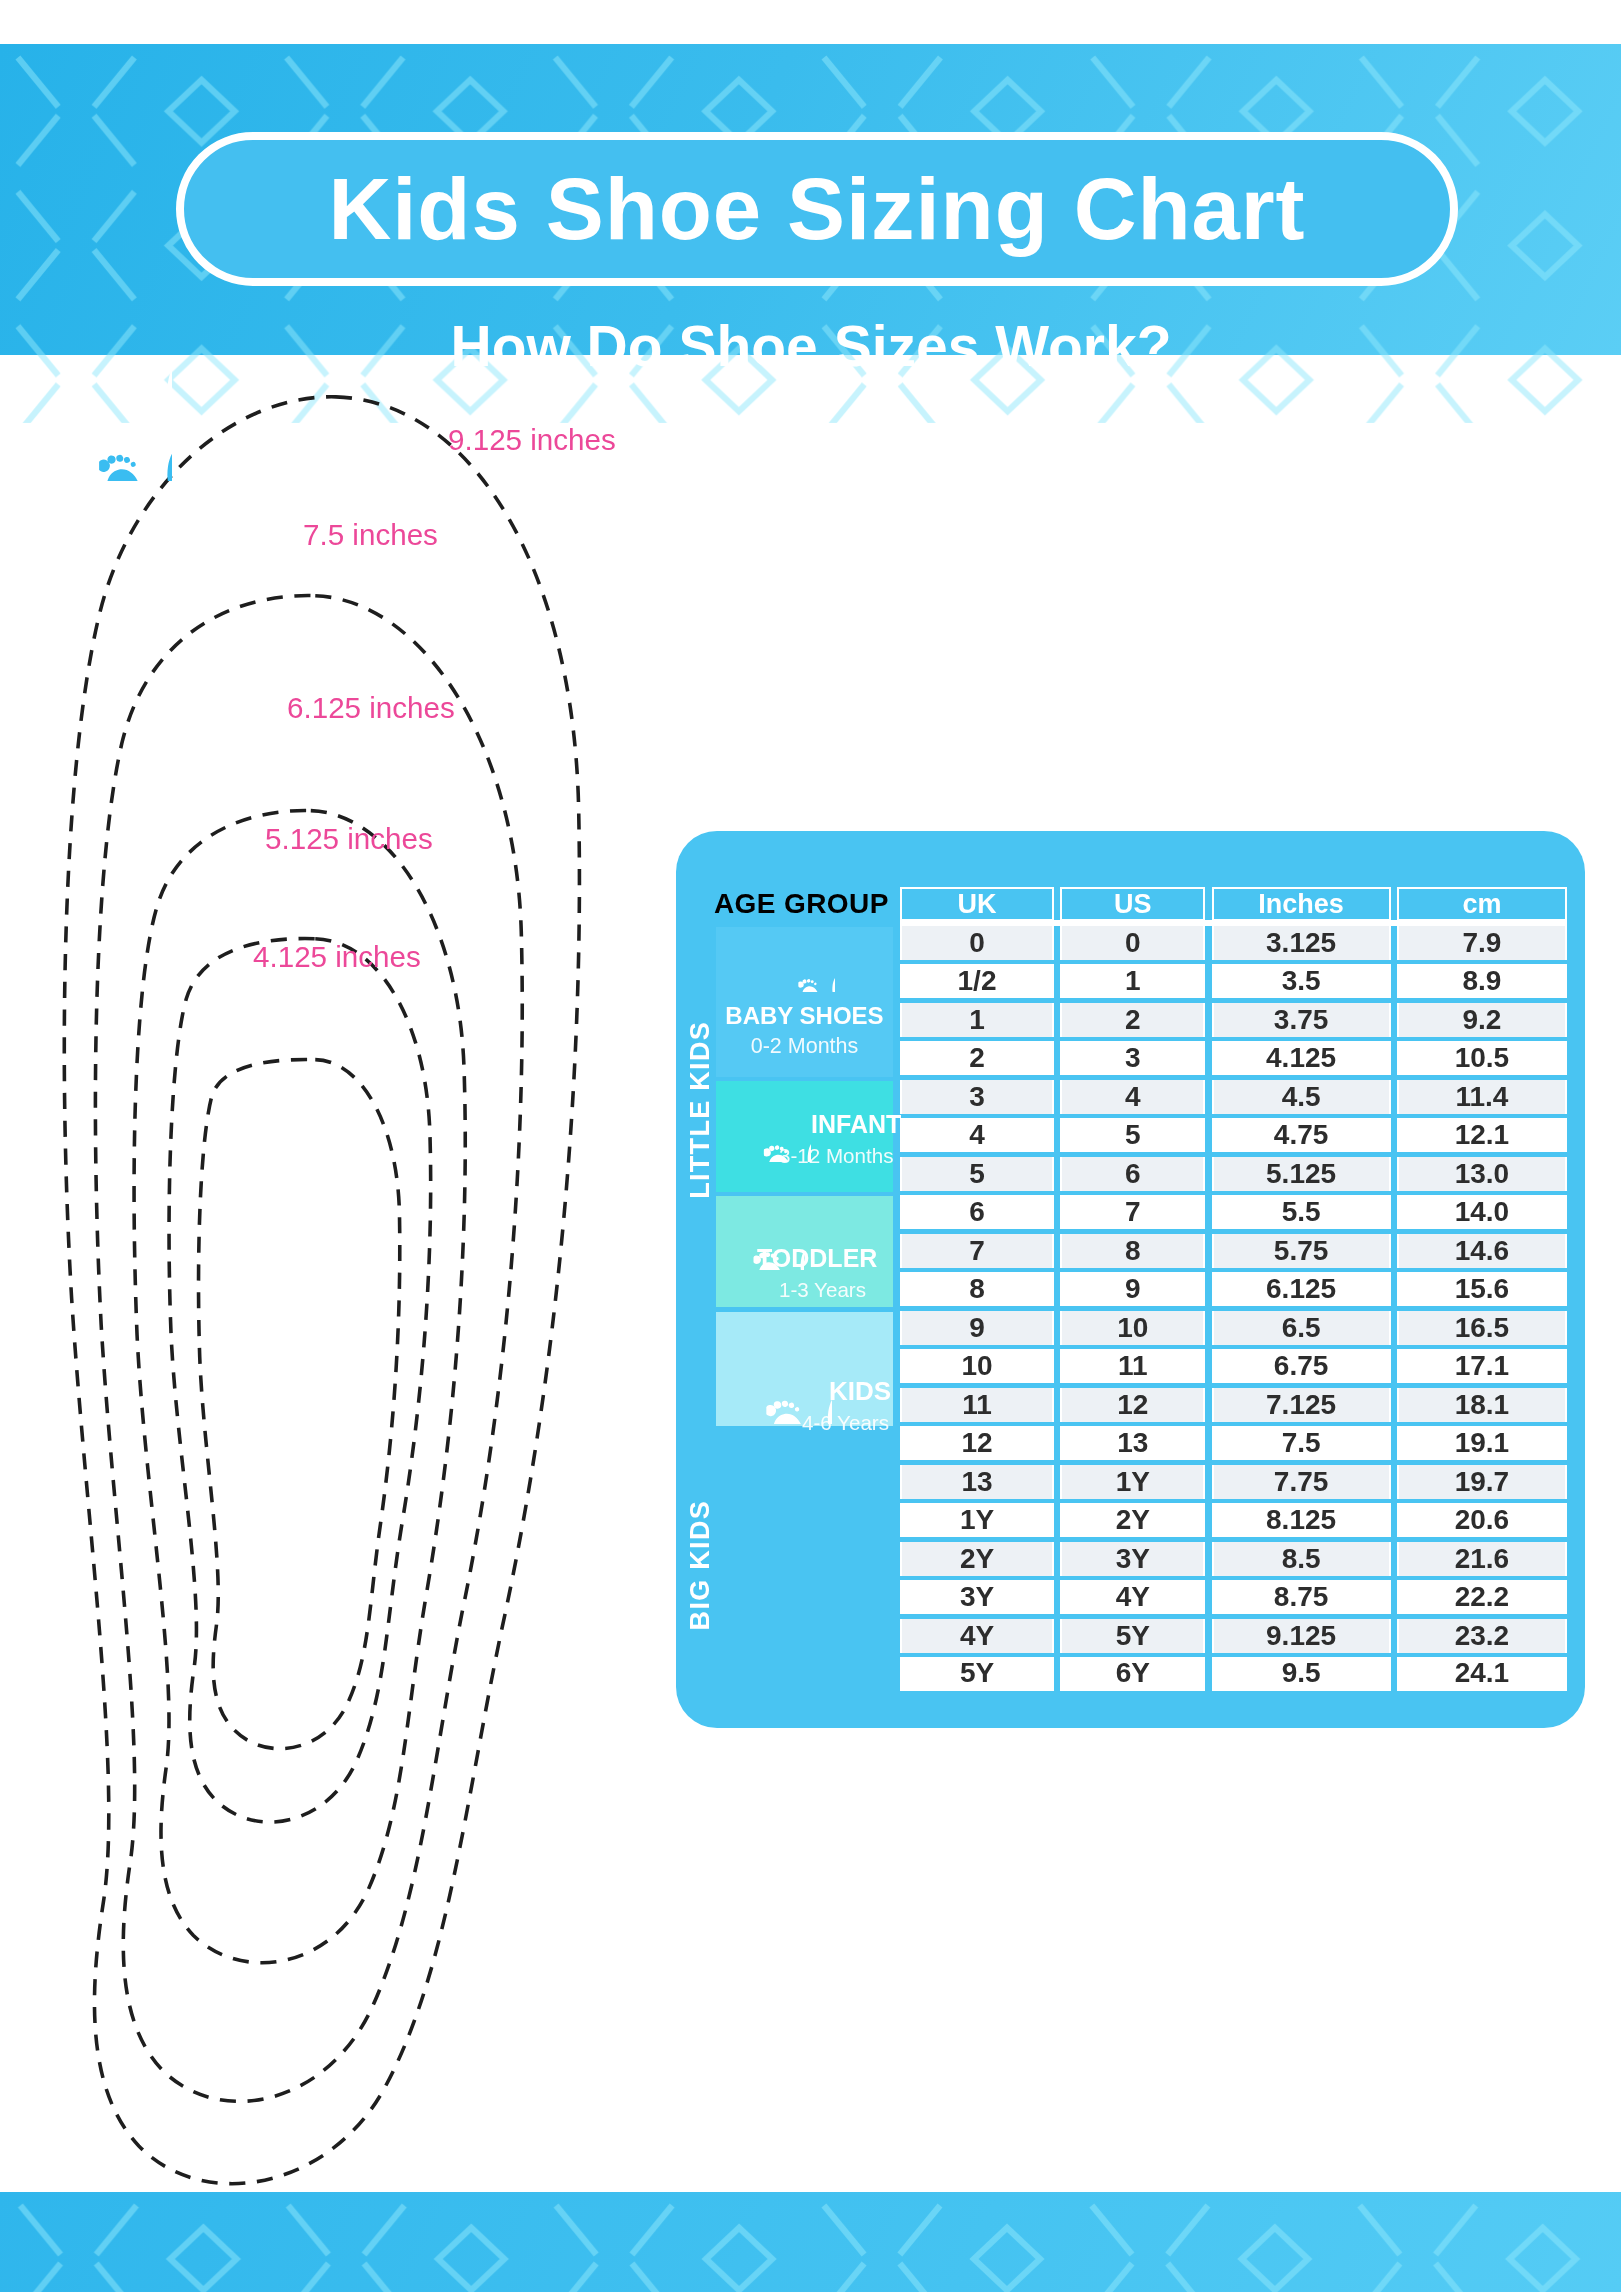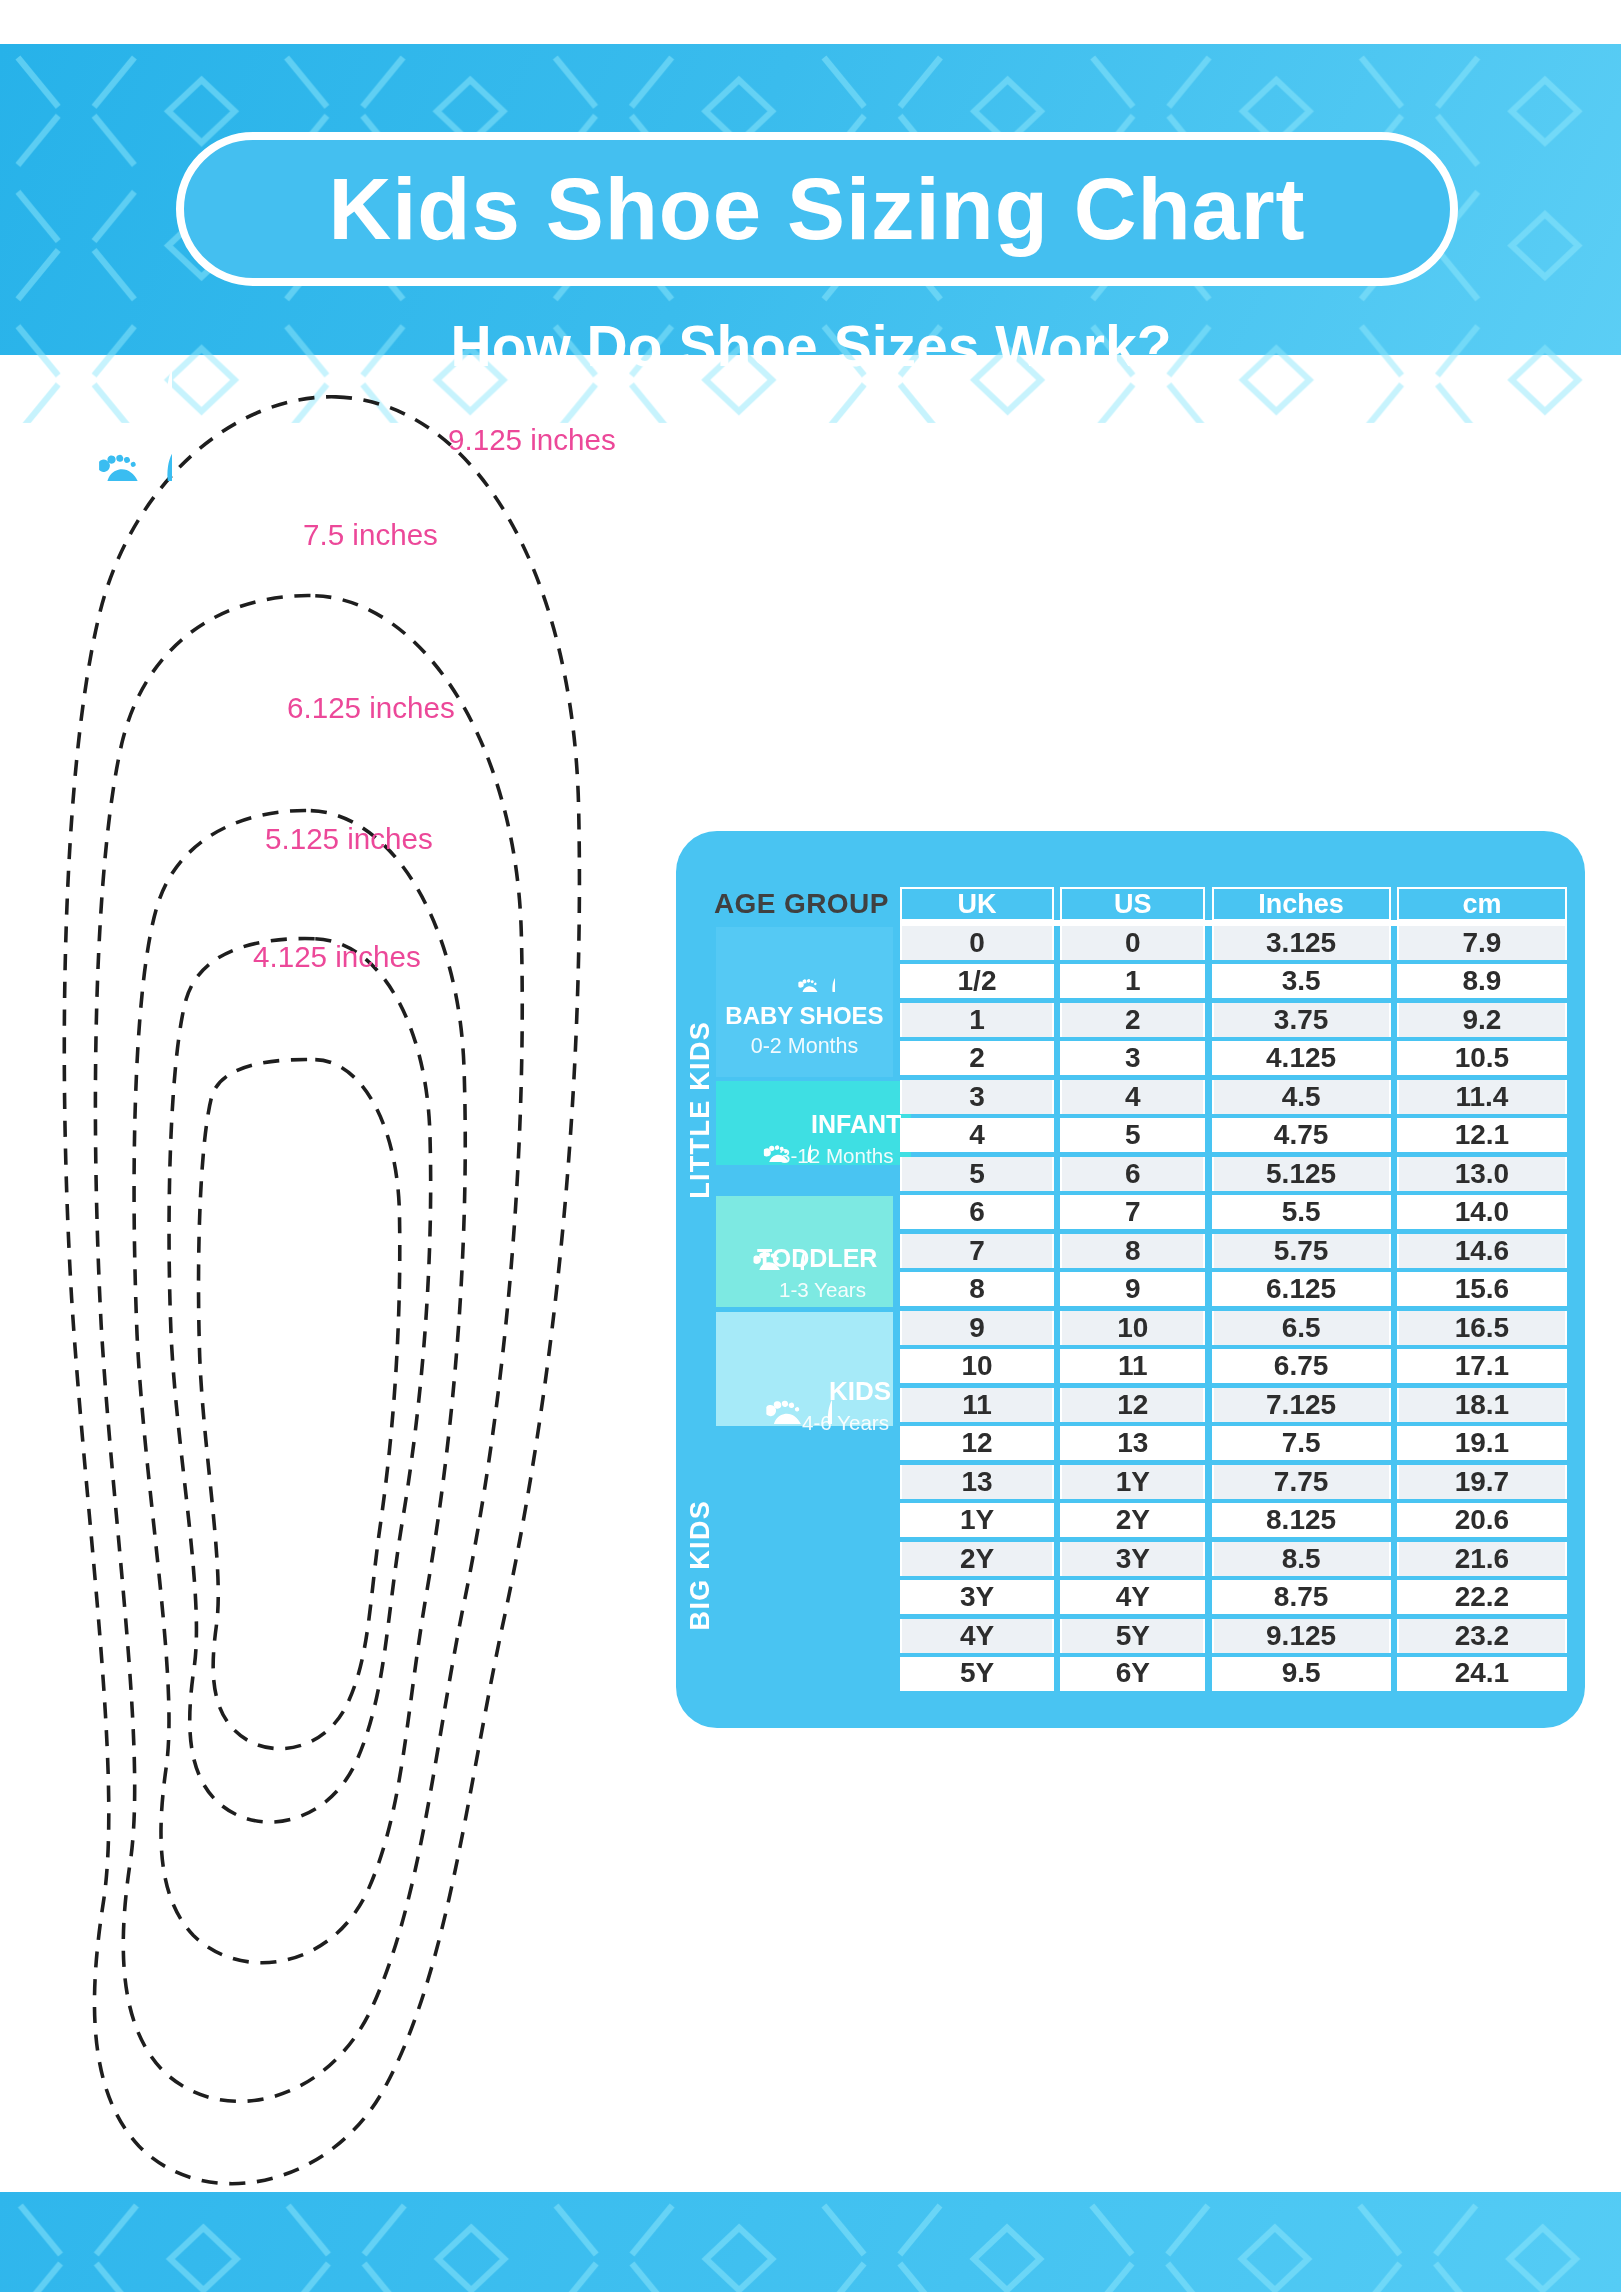--- a/index.html
+++ b/index.html
@@ -23,21 +23,21 @@
 
   
   .outline-layer{position:absolute;left:0;top:0;pointer-events:none;}
   .outline-layer path.dash{fill:none;stroke:#1e1e1e;stroke-width:4;stroke-dasharray:18 13;}
   .olabel{position:absolute;color:#ec4899;font-size:29.6px;font-weight:500;white-space:nowrap;}
 
   
   .card{position:absolute;left:676px;top:831px;width:909px;height:897px;
         background:#49c4f2;border-radius:41px;}
   .agegroup-label{position:absolute;left:38px;top:56px;height:34px;line-height:34px;
-                  color:#404040;font-size:28px;font-weight:700;letter-spacing:0.4px;}
+                  color:#000000;font-size:28px;font-weight:700;letter-spacing:0.4px;}
   .vlabel{position:absolute;writing-mode:vertical-rl;transform:rotate(180deg);
           color:#ffffff;font-size:27px;font-weight:700;letter-spacing:1.3px;white-space:nowrap;}
   .vlabel.little{left:9px;top:190px;}
   .vlabel.big{left:9px;top:669px;}
 
   .size-grid{position:absolute;left:224px;top:56px;display:grid;
              grid-template-columns:154px 145px 179px 170px;
              grid-auto-rows:34px;row-gap:4.5px;column-gap:6.3px;}
   .hcell{background:#49c4f2;border:2.7px solid #ffffff;box-sizing:border-box;
          color:#ffffff;font-size:27px;font-weight:700;
@@ -126,21 +126,21 @@
     <div class="vlabel little">LITTLE KIDS</div>
     <div class="vlabel big">BIG KIDS</div>
 
     <div class="age-cell" style="top: 96px; height: 150px; background: rgb(85, 201, 244);">
       <svg viewBox="-46 -58 134 126" style="left:63px;top:12.5px;width:56px;height:52px">
           <use href="#feet" class="feet-white"></use>
         </svg>
       <div class="name" style="left:0;right:0;top:75px;text-align:center;font-size:24px">BABY SHOES</div>
       <div class="range" style="left:0;right:0;top:107px;text-align:center;font-size:21.5px">0-2 Months</div>
     </div>
-    <div class="age-cell" style="top: 250px; height: 84px; background: rgb(62, 223, 227); padding-left: 18px;">
+    <div class="age-cell" style="top: 250px; height: 111px; background: rgb(62, 223, 227);">
       <svg viewBox="-46 -58 134 126" style="left:23px;top:14.3px;width:72px;height:67px">
           <use href="#feet" class="feet-white"></use>
         </svg>
       <div class="name" style="left:95px;top:29px;font-size:25px">INFANT</div>
       <div class="range" style="left:63px;top:63px;font-size:20.6px">3-12 Months</div>
     </div>
     <div class="age-cell" style="top: 365px; height: 111px; background: rgb(125, 233, 226);">
       <svg viewBox="-46 -58 134 126" style="left:10.7px;top:1.8px;width:77px;height:72px">
           <use href="#feet" class="feet-white"></use>
         </svg>

